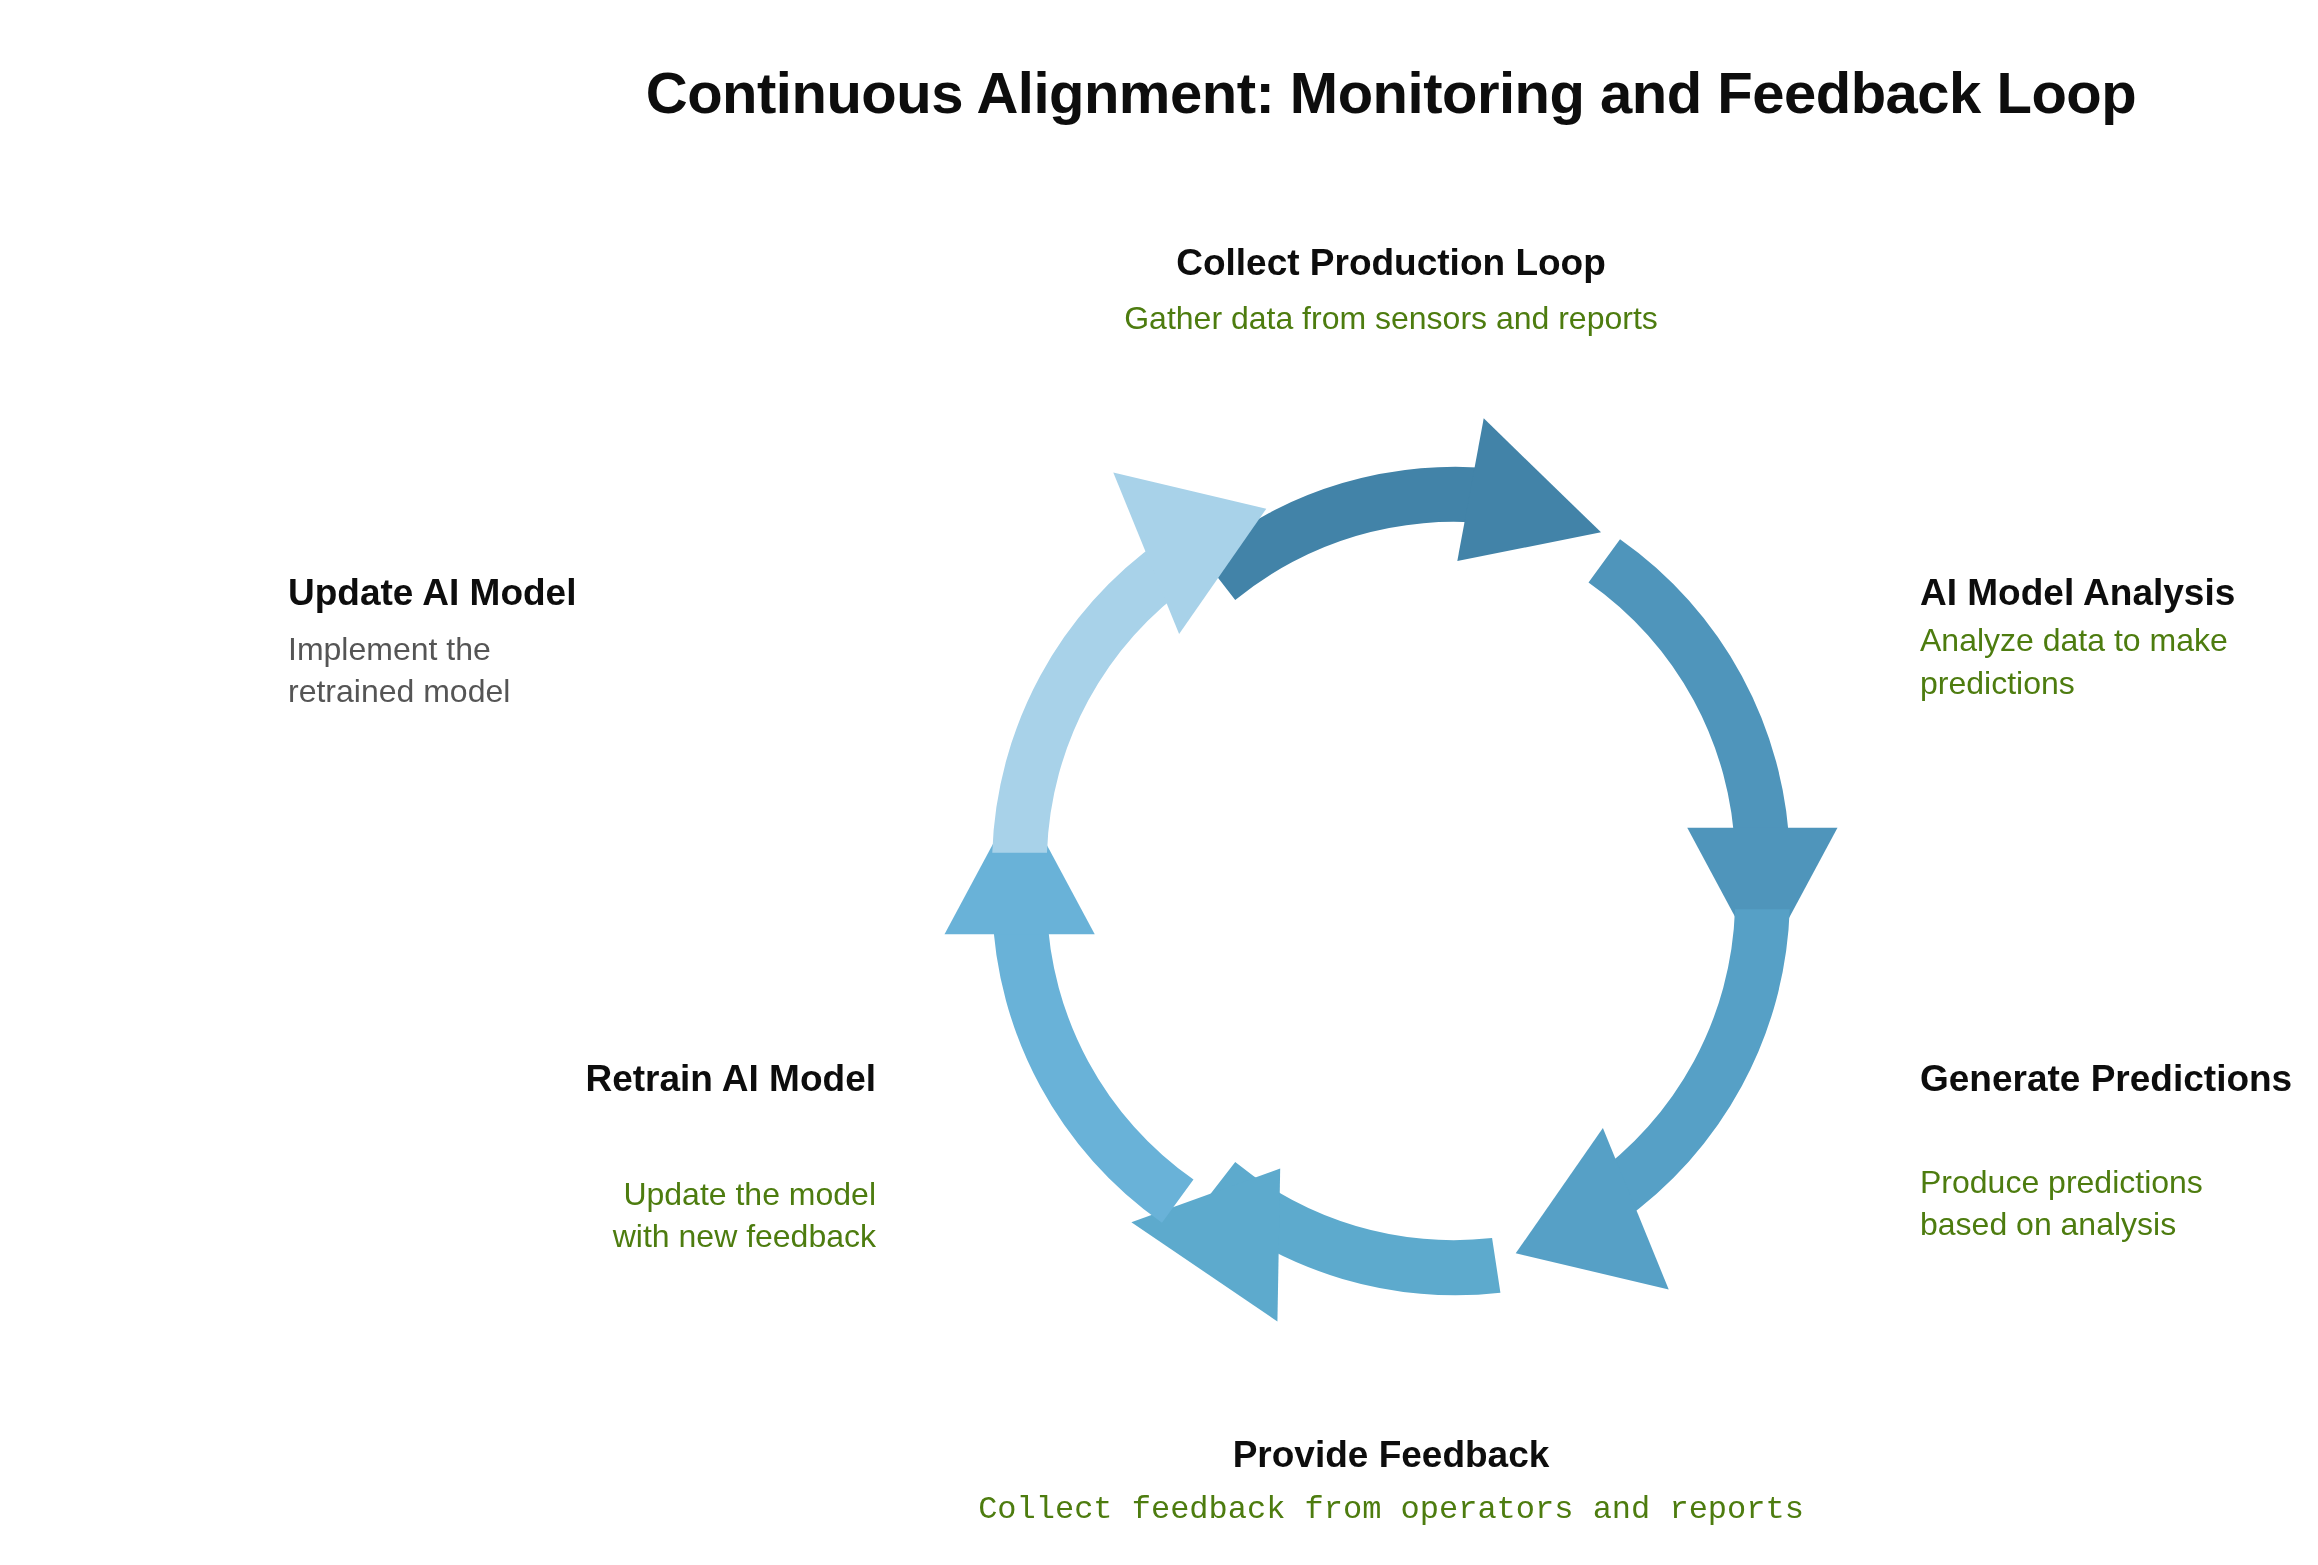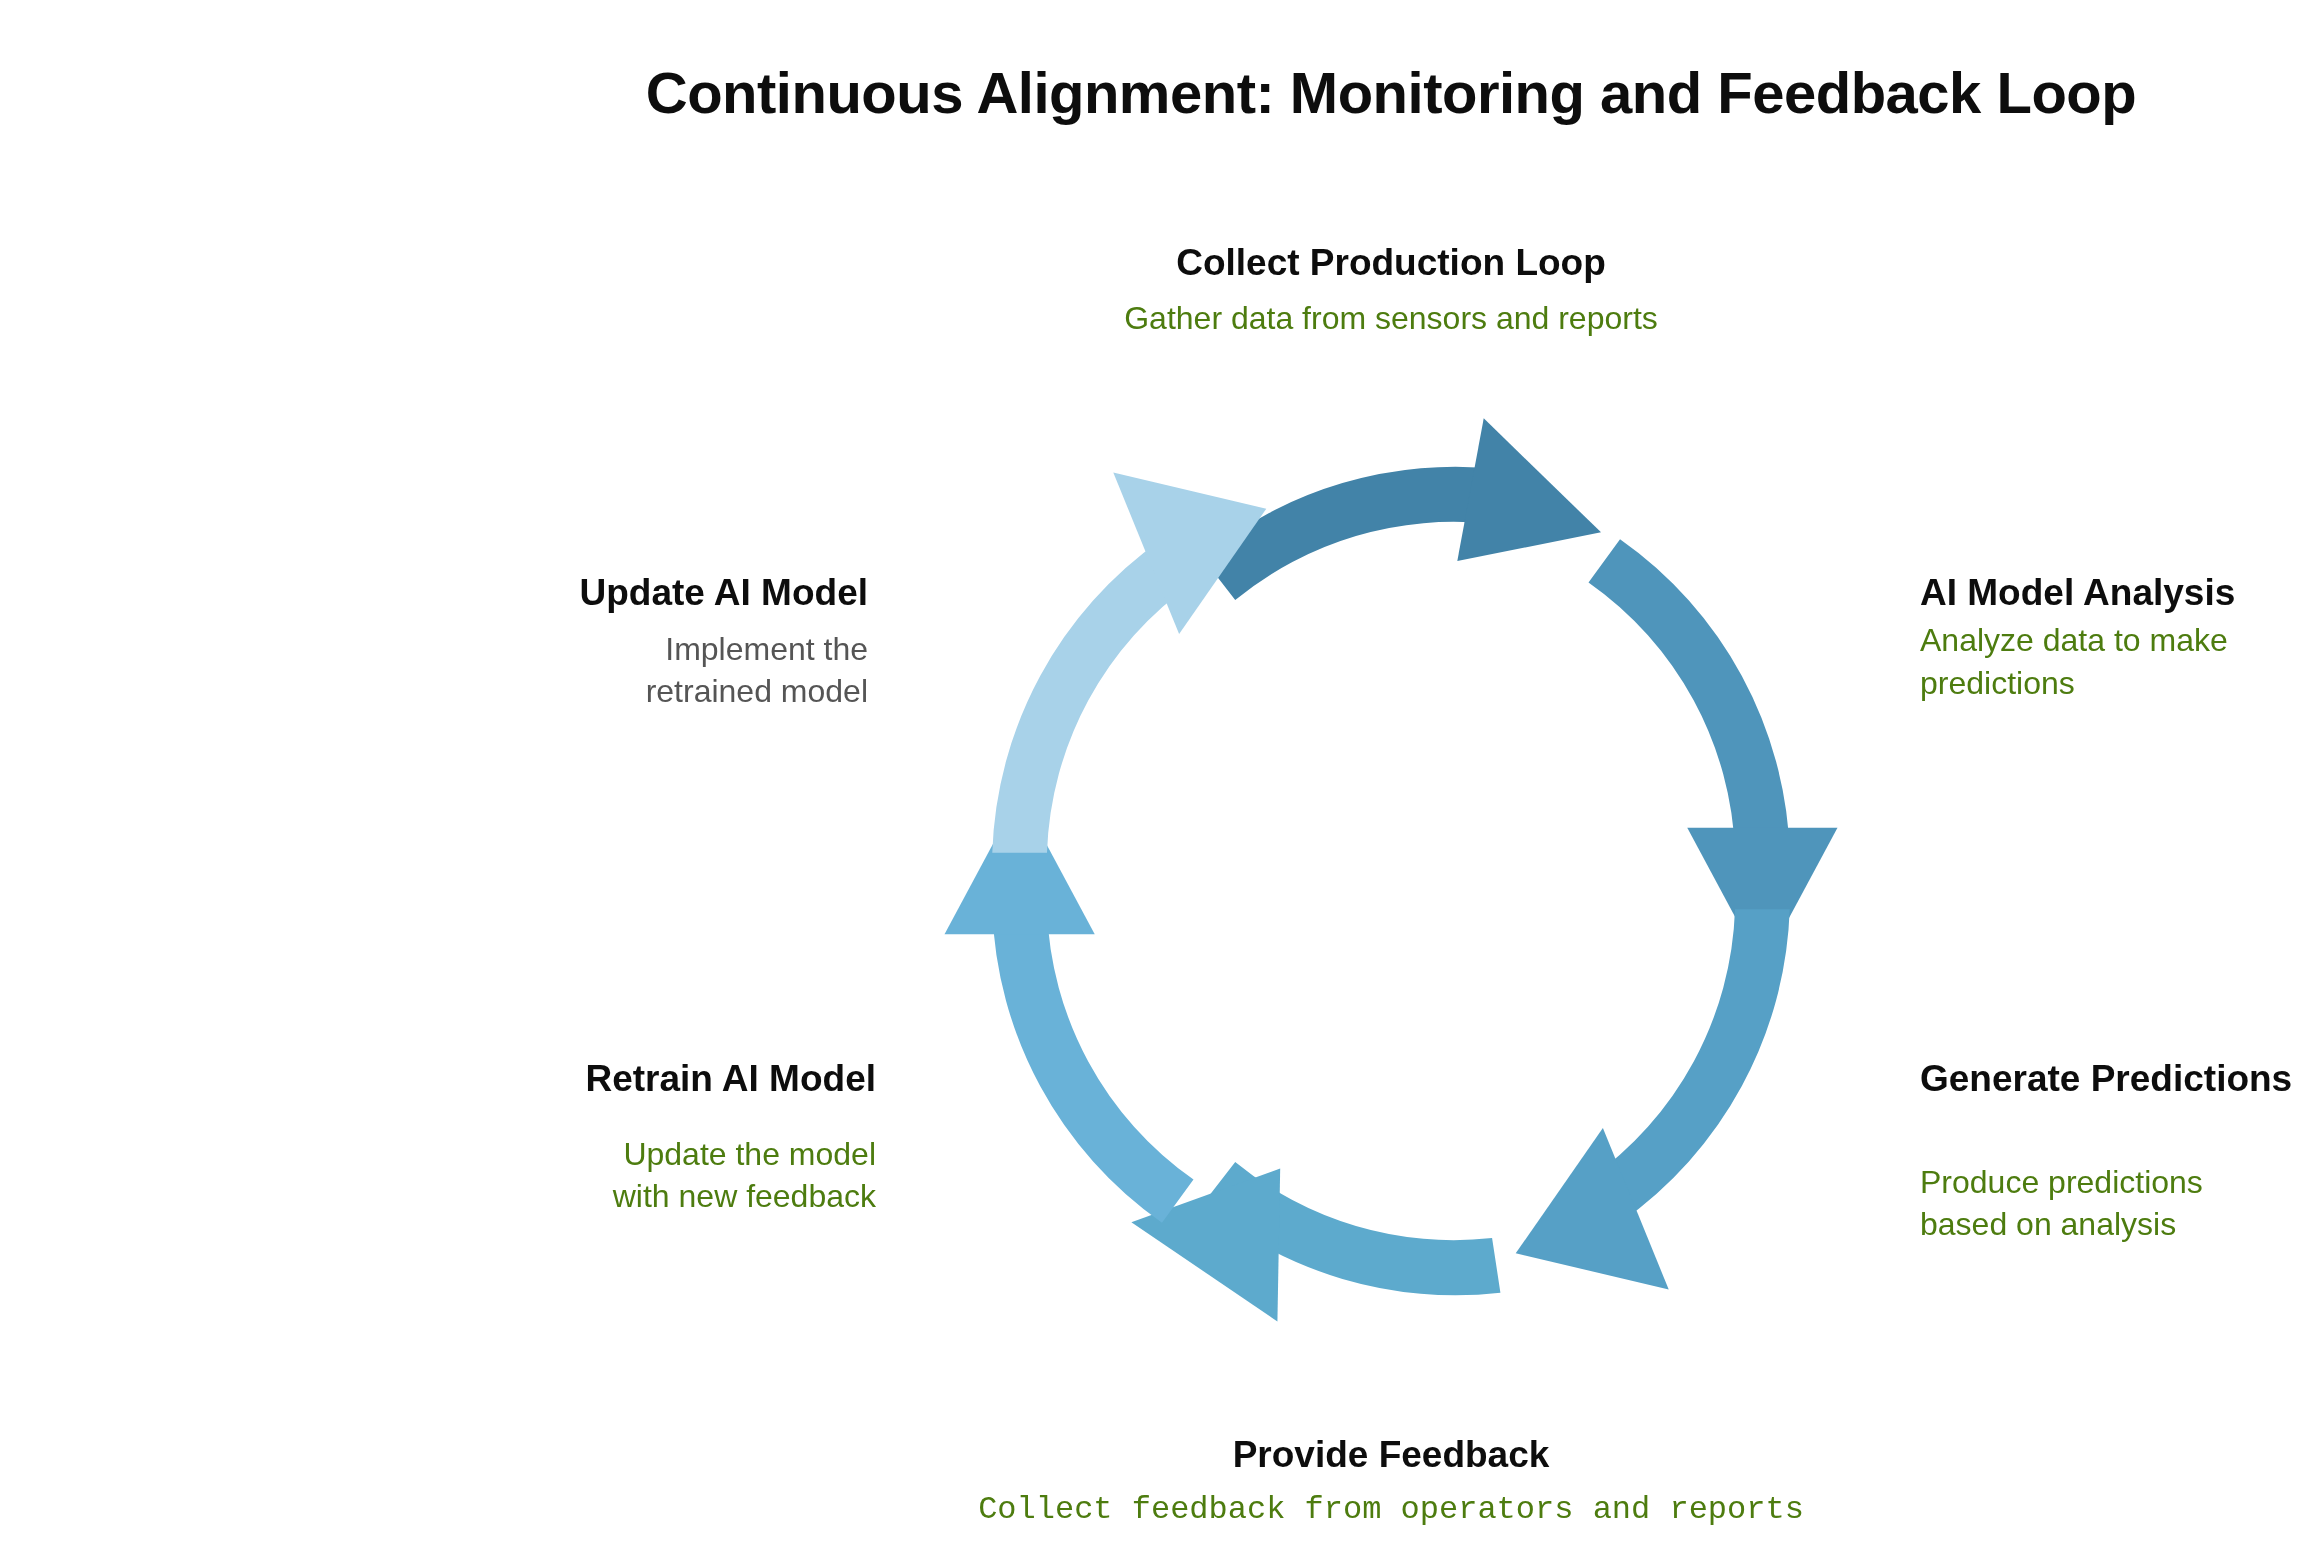--- a/index.html
+++ b/index.html
@@ -101,28 +101,28 @@
   }
   #node-provide-feedback .node-desc { margin-top: 12px; font-family: Liberation Mono, monospace; }
 
   
   #node-retrain-ai-model {
     left: 296px;
     top: 1057px;
     width: 580px;
     text-align: right;
   }
-  #node-retrain-ai-model .node-desc { margin-top: 32px; }
+  #node-retrain-ai-model .node-desc { margin-top: 72px; }
 
   
   #node-update-ai-model {
     left: 288px;
     top: 571px;
     width: 580px;
-    text-align: right;
+    text-align: left;
   }
   #node-update-ai-model .node-desc { margin-top: 13px; }
 </style>
 </head>
 <body>
 
 <div id="canvas">
 
   <h1 class="diagram-title">Continuous Alignment: Monitoring and Feedback Loop</h1>
 

